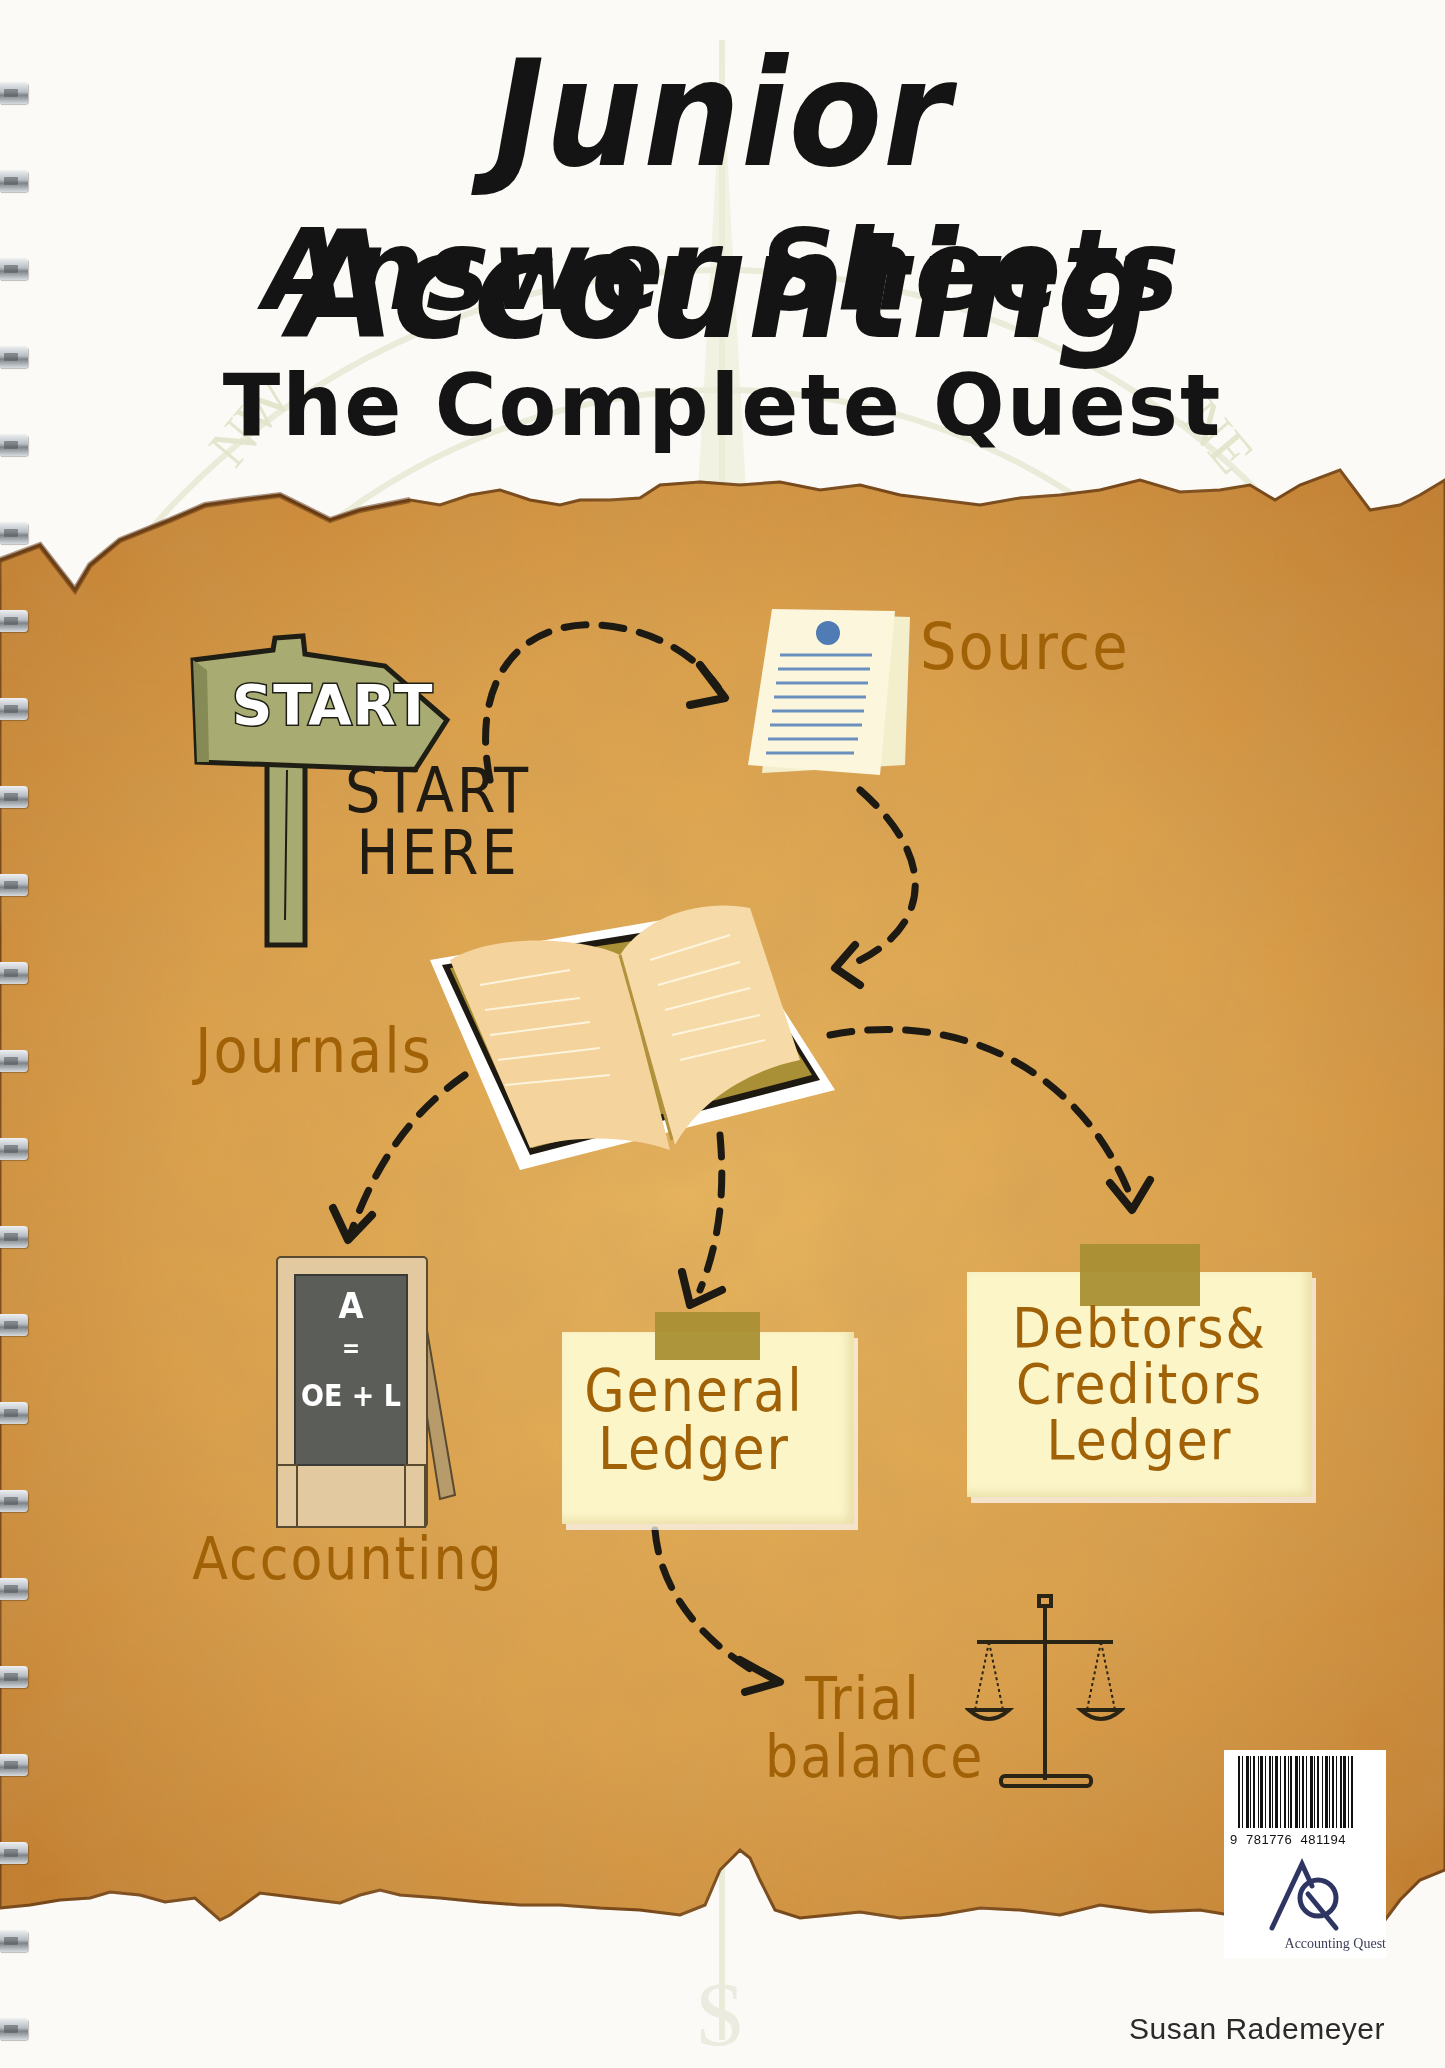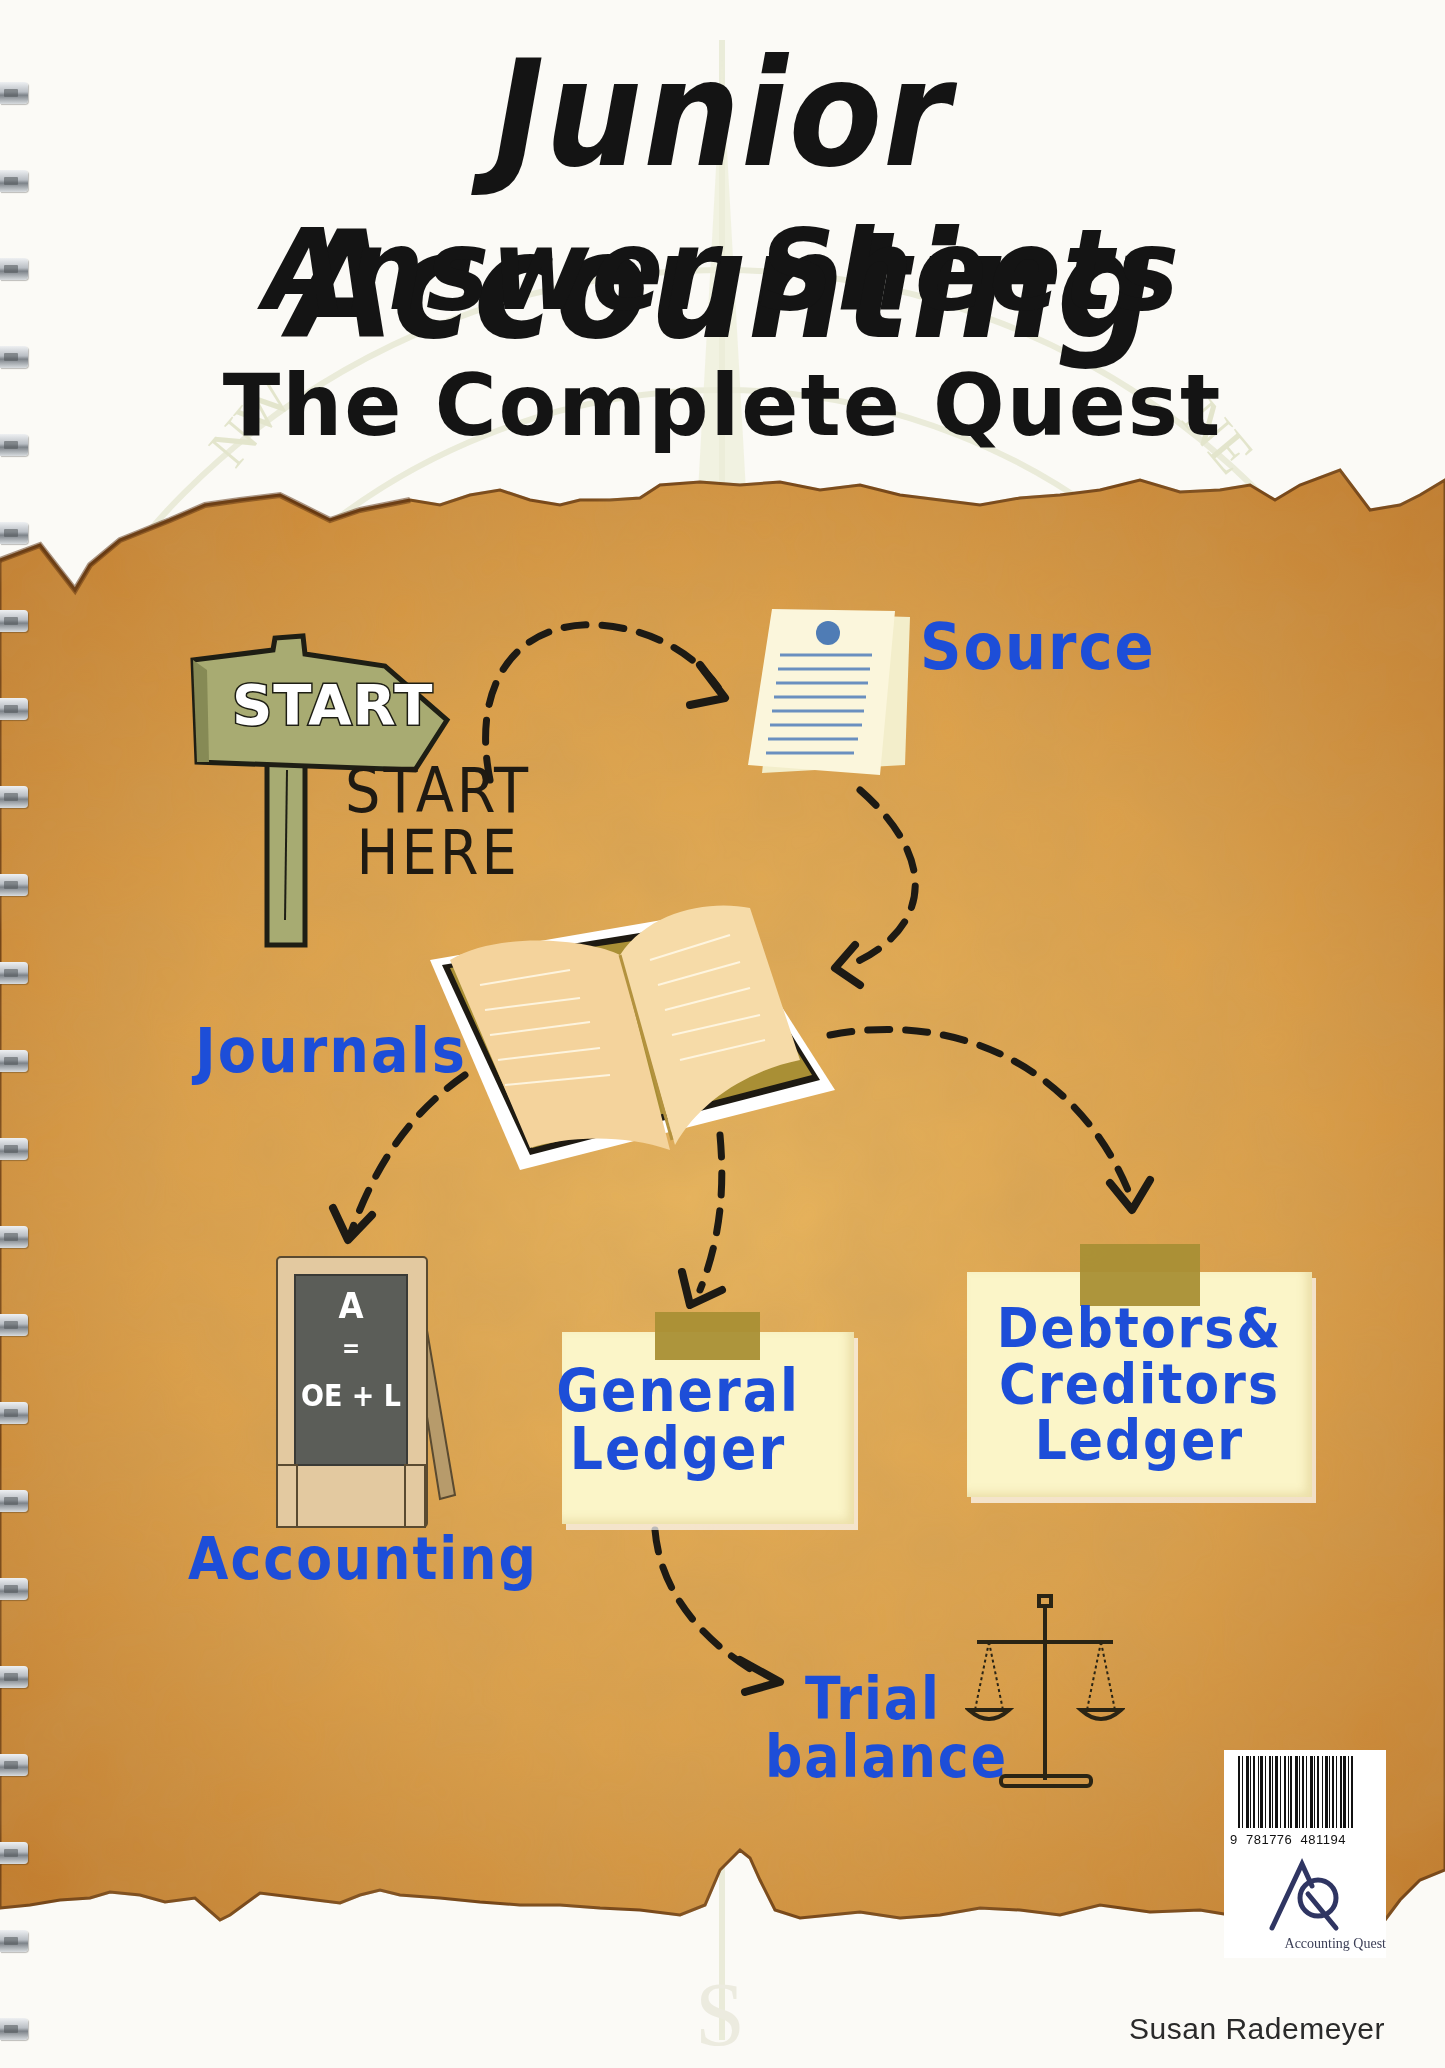--- a/index.html
+++ b/index.html
@@ -32,22 +32,22 @@
     font-family: "DejaVu Sans", sans-serif; font-weight: bold; color: #141414;
     letter-spacing: 2px; margin: 0;
   }
   .t1 { top: 28px; font-size: 148px; font-style: italic; transform: scaleX(0.92); letter-spacing: 1px; }
   .t2 { top: 205px; font-size: 112px; font-style: italic; transform: scaleX(0.95); }
   .t3 { top: 355px; font-size: 86px; transform: scaleX(0.98); }
   
   .parchment { position: absolute; left: 0; top: 0; width: 1445px; height: 2068px; }
   
   .hand {
-    position: absolute; color: #1d4ed8; font-family: "DejaVu Sans Condensed", "DejaVu Sans", sans-serif;
-    font-weight: bold; line-height: 1.0; text-align: center; letter-spacing: 2px;
+    position: absolute; color: #a16207; font-family: "DejaVu Sans Condensed", "DejaVu Sans", sans-serif;
+    font-weight: normal; line-height: 1.0; text-align: center; letter-spacing: 2px;
   }
   .hand span { display: block; }
   .dark-hand { color: #1f1a12; font-weight: normal; }
   .sign-text {
     position: absolute; left: 232px; top: 672px; font-size: 56px; color: #ffffff;
     font-weight: bold; letter-spacing: 1px;
     -webkit-text-stroke: 3px #1e1e14; paint-order: stroke fill;
   }
   .chalk-text {
     position: absolute; color: #ffffff; font-weight: bold; text-align: center;
@@ -236,21 +236,21 @@
   </svg>
   <div class="chalk-text" style="left:295px;top:1285px;width:112px;font-size:36px;">A</div>
   <div class="chalk-text" style="left:295px;top:1335px;width:112px;font-size:24px;">=</div>
   <div class="chalk-text" style="left:295px;top:1378px;width:112px;font-size:30px;">OE + L</div>
   <div class="hand" style="left:188px;top:1530px;width:320px;font-size:58px;">
     <span>Accounting</span>
   </div>
 
   <div class="note" style="left:562px;top:1332px;width:292px;height:192px;"></div>
   <div class="tape" style="left:655px;top:1312px;width:105px;height:48px;"></div>
-  <div class="hand" style="left:532px;top:1362px;width:292px;font-size:58px;">
+  <div class="hand" style="left:548px;top:1362px;width:292px;font-size:58px;">
     <span>General</span>
     <span>Ledger</span>
   </div>
 
   <div class="note" style="left:967px;top:1272px;width:345px;height:225px;"></div>
   <div class="tape" style="left:1080px;top:1244px;width:120px;height:62px;"></div>
   <div class="hand" style="left:967px;top:1300px;width:345px;font-size:56px;">
     <span>Debtors&amp;</span>
     <span>Creditors</span>
     <span>Ledger</span>

